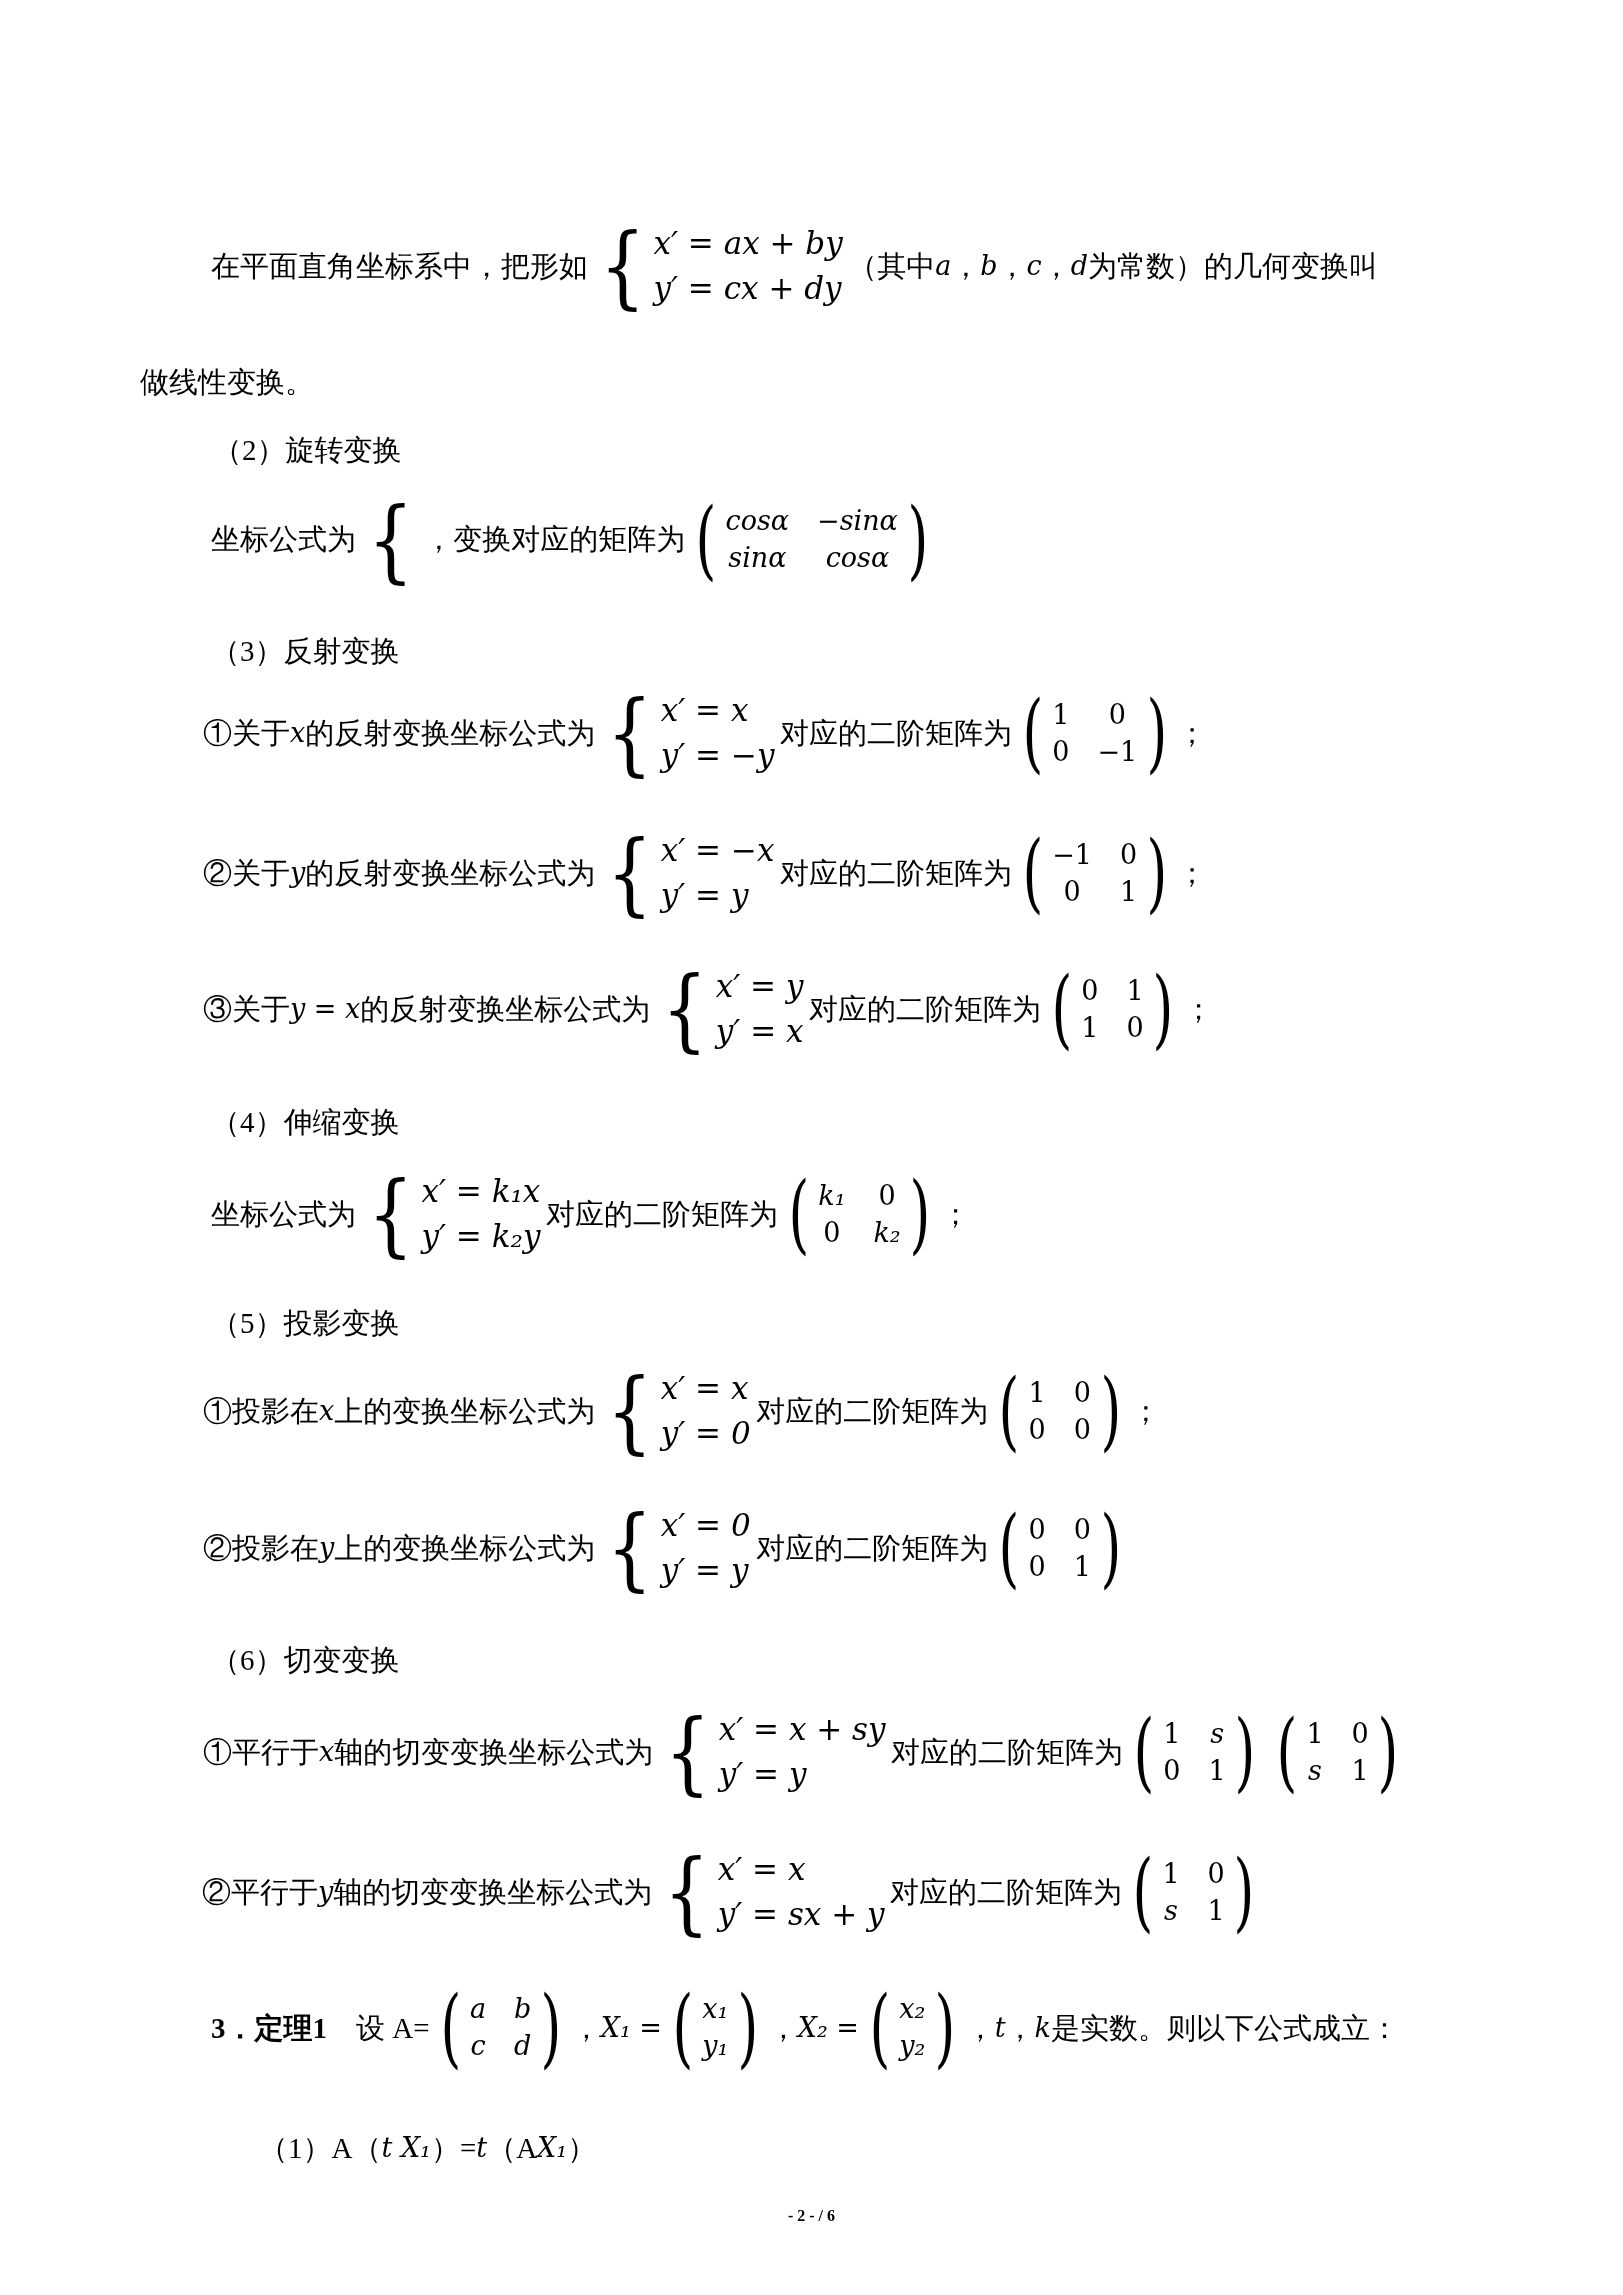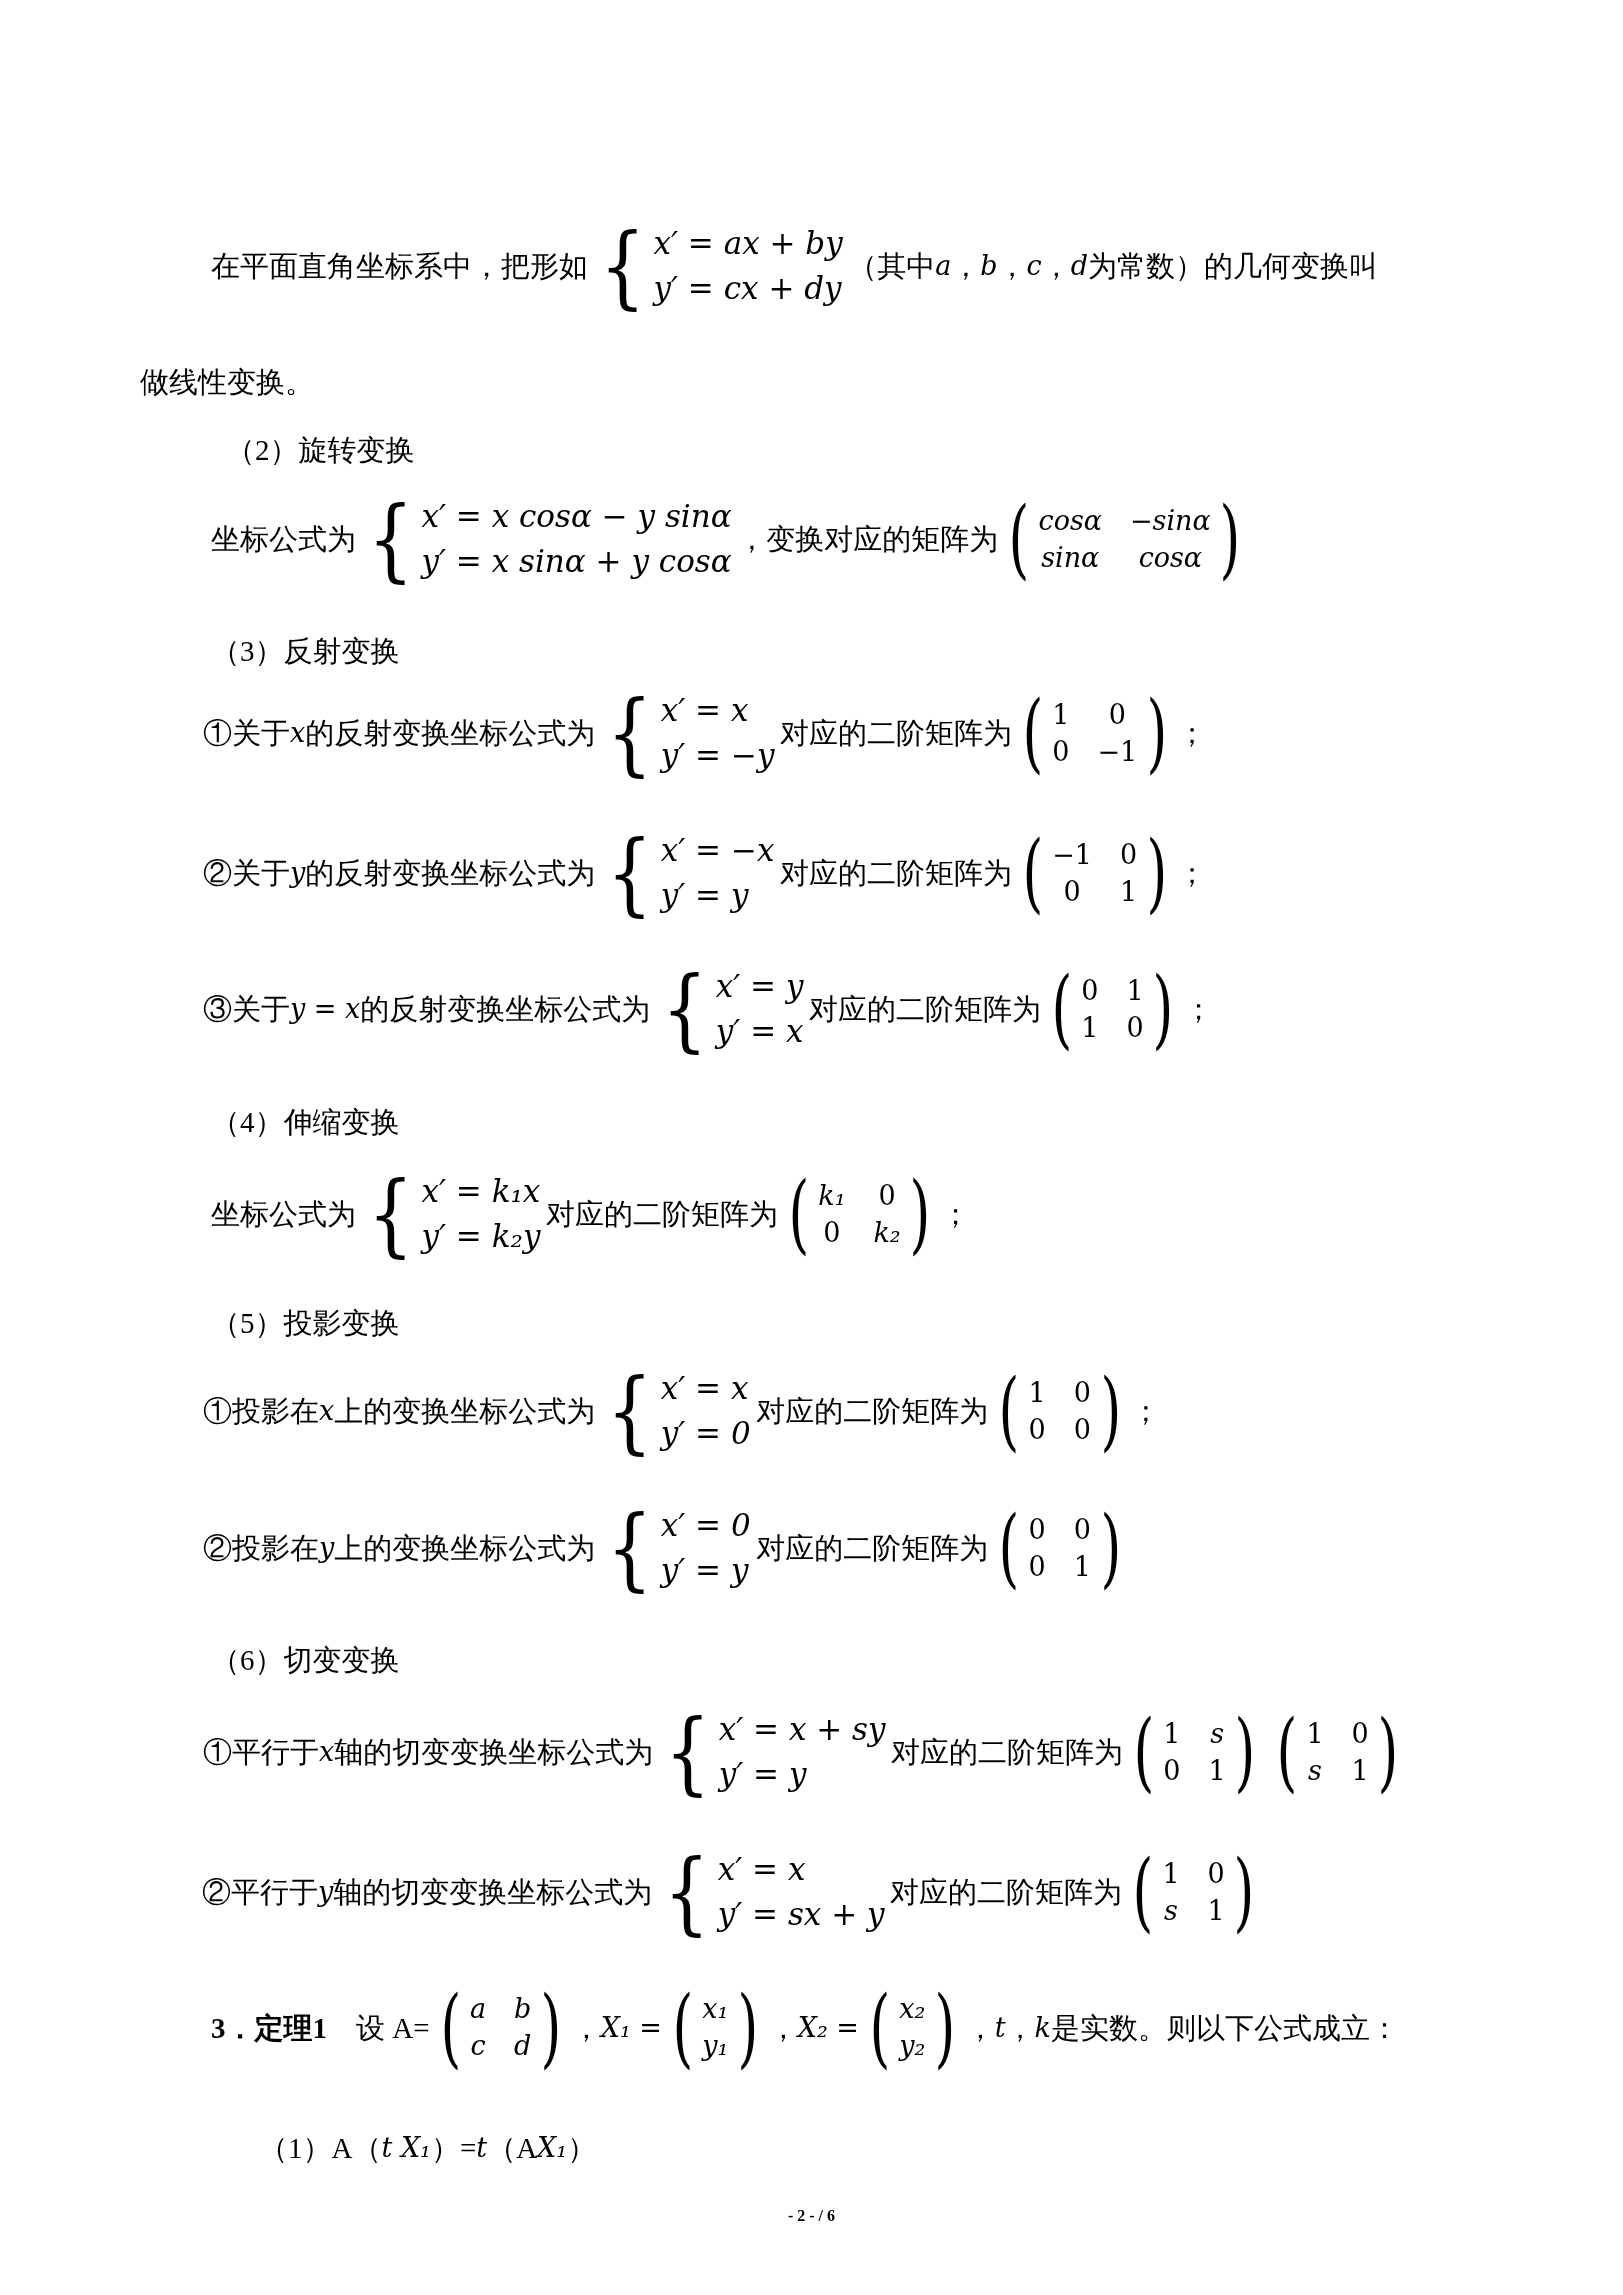--- a/index.html
+++ b/index.html
@@ -90,31 +90,27 @@
         <span class="m">b</span>
         <span class="t">，</span>
         <span class="m">c</span>
         <span class="t">，</span>
         <span class="m">d</span>
         <span class="t">为常数）的几何变换叫</span>
       </div>
       <div class="row" style="top: 382px; left: 140px;">
         <span class="t">做线性变换。</span>
       </div>
-      <div class="row" style="top: 450px; left: 226px;">
+      <div class="row" style="top: 450px; left: 213px;">
         <span class="t">（2）旋转变换</span>
       </div>
       <div class="row" style="top: 539px; left: 211px;">
         <span class="t">坐标公式为</span>
         <span class="cases">
           <span class="brace">{</span>
-          <span class="lines">
-            <span class="eqline">x′ = x cosα − y sinα</span>
-            <span class="eqline">y′ = x sinα + y cosα</span>
-          </span>
         </span>
         <span class="t">，变换对应的矩阵为</span>
         <span class="matrix">
           <span class="paren">(</span>
           <span class="cells" style="grid-template-columns: repeat(2, auto);">
             <span class="cell it">cosα</span>
             <span class="cell it">−sinα</span>
             <span class="cell it">sinα</span>
             <span class="cell it">cosα</span>
           </span>

